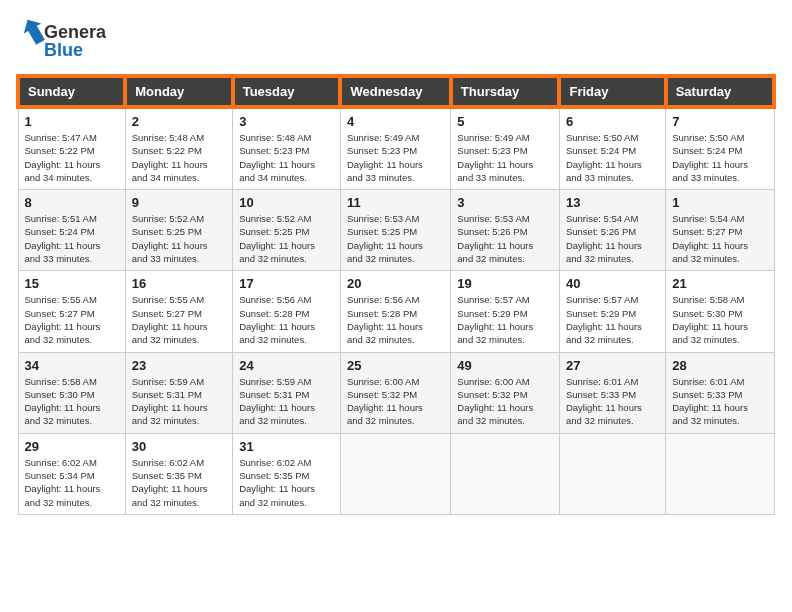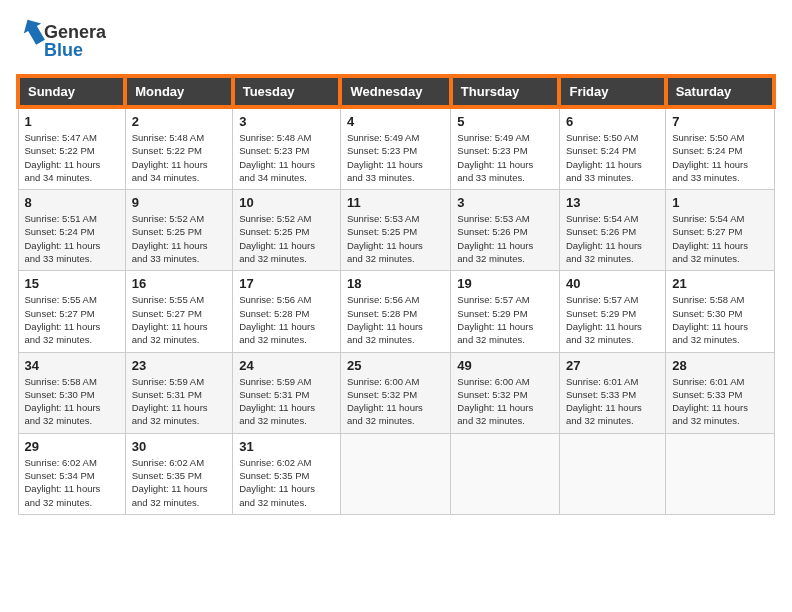--- a/index.html
+++ b/index.html
@@ -221,21 +221,21 @@
 and 32 minutes.</div>
         </td>
         <td>
           <span class="day-num">17</span>
           <div class="day-detail" style="white-space: pre-line;">Sunrise: 5:56 AM
 Sunset: 5:28 PM
 Daylight: 11 hours
 and 32 minutes.</div>
         </td>
         <td>
-          <span class="day-num">18</span>
+          <span class="day-num">20</span>
           <div class="day-detail" style="white-space: pre-line;">Sunrise: 5:56 AM
 Sunset: 5:28 PM
 Daylight: 11 hours
 and 32 minutes.</div>
         </td>
         <td>
           <span class="day-num">19</span>
           <div class="day-detail" style="white-space: pre-line;">Sunrise: 5:57 AM
 Sunset: 5:29 PM
 Daylight: 11 hours

